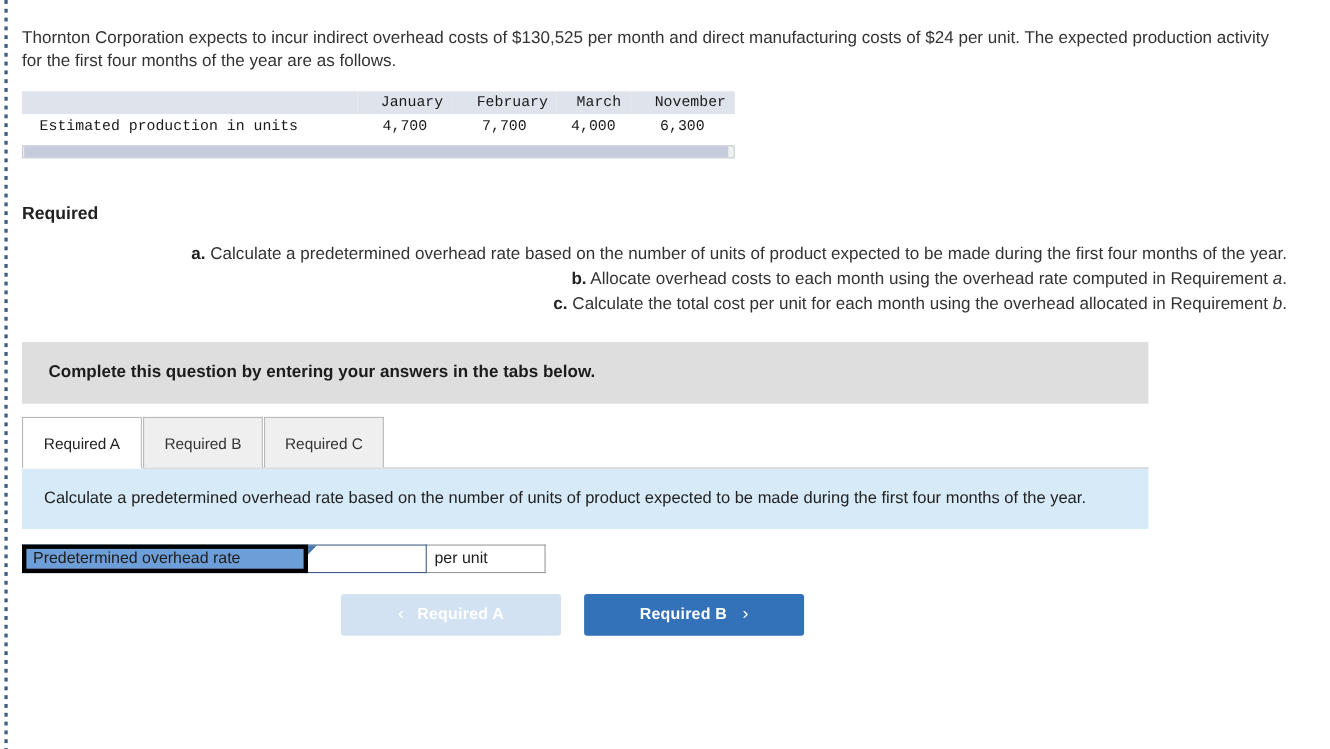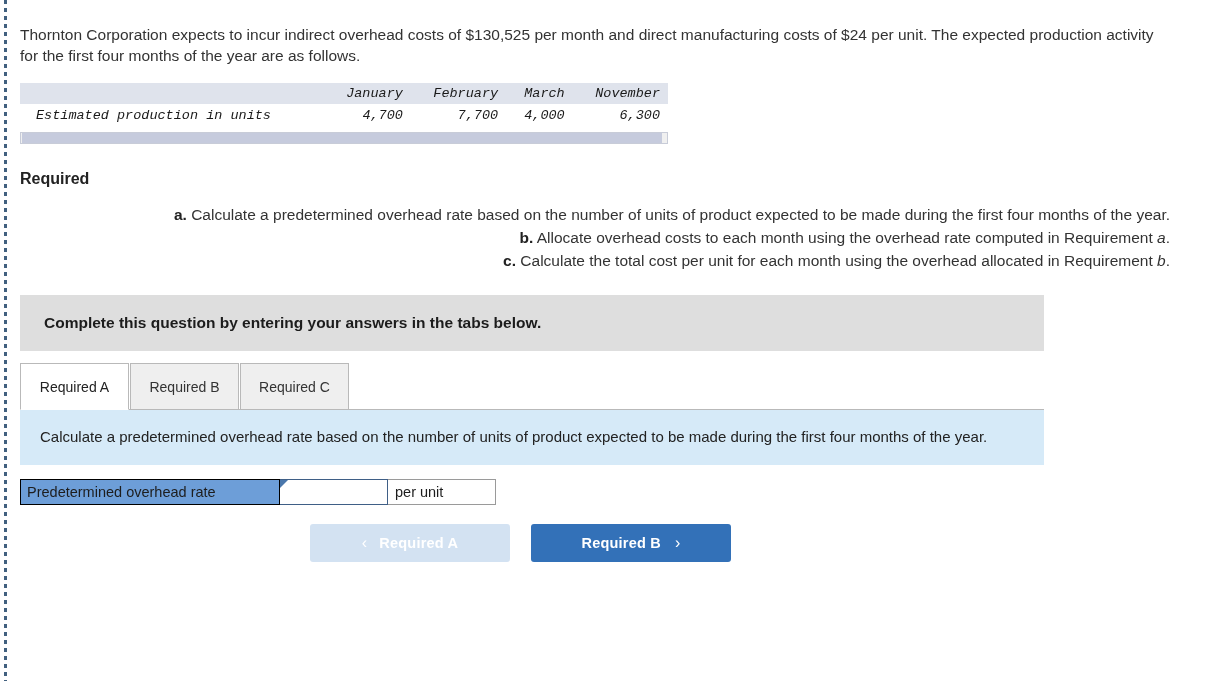--- a/index.html
+++ b/index.html
@@ -42,40 +42,39 @@
     font-size: 15.5px;
     line-height: 21px;
     color: #333333;
     max-width: 1135px;
   }
 
   
   .data-table-wrap {
     margin-top: 17px;
     width: 648px;
-    font-style: italic;
   }
   table.data-table {
     border-collapse: collapse;
     width: 648px;
     font-family: "Liberation Mono", "DejaVu Sans Mono", monospace;
     font-size: 13.5px;
     color: #1a1a1a;
   }
   table.data-table thead th {
     background: #dfe3ec;
     font-weight: normal;
     padding: 3px 8px 3px 8px;
     text-align: right;
     white-space: nowrap;
   }
   table.data-table thead th.blank { background: #dfe3ec; }
   table.data-table tbody td {
     padding: 4px 8px 4px 8px;
-    text-align: right;
+    text-align: center;
     white-space: nowrap;
     background: #ffffff;
   }
   table.data-table td.rowlabel {
     text-align: left;
     padding-left: 16px;
   }
   .tbl-scrollbar {
     margin-top: 5px;
     height: 12px;
@@ -88,21 +87,21 @@
     position: absolute;
     left: 1px;
     top: 0px;
     width: 640px;
     height: 10px;
     background: #c6cbdd;
   }
 
   
   .required-head {
-    margin-top: 26px;
+    margin-top: 42px;
     font-size: 16px;
     font-weight: bold;
     color: #222222;
   }
   .req-list {
     margin-top: 16px;
     font-size: 15.5px;
     line-height: 21px;
     text-align: right;
   }
@@ -183,21 +182,21 @@
   .answer-row {
     margin-top: 14px;
     display: flex;
     align-items: stretch;
     height: 26px;
     width: 477px;
   }
   .ans-label {
     width: 260px;
     background: #6d9ed8;
-    border: 1px solid #000000;
+    border: 4px solid #000000;
     display: flex;
     align-items: center;
     padding-left: 6px;
     font-size: 14.5px;
     color: #1d1d1d;
   }
   .ans-input {
     width: 108px;
     background: #ffffff;
     border: 1px solid #3f5f86;

